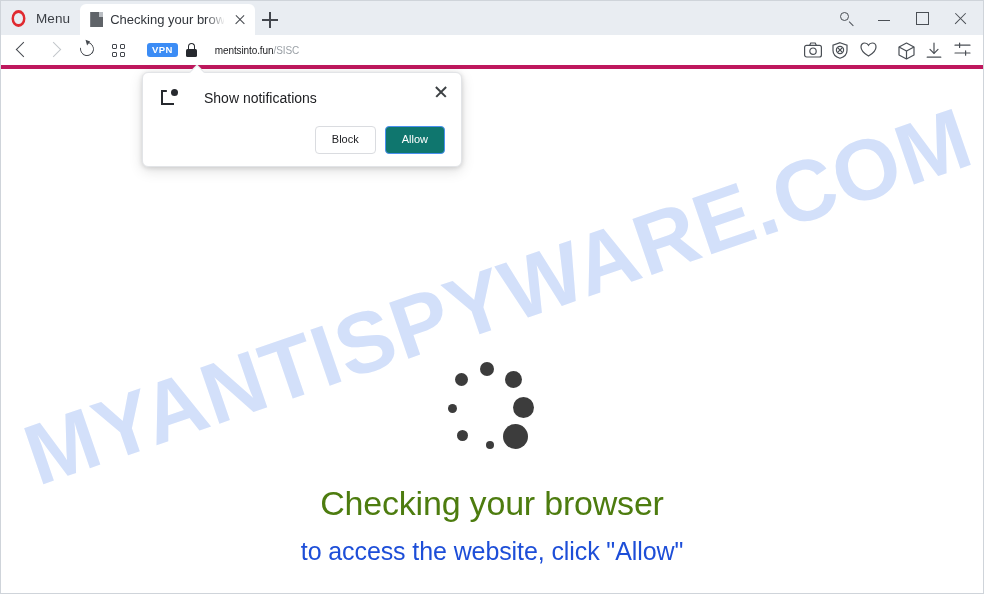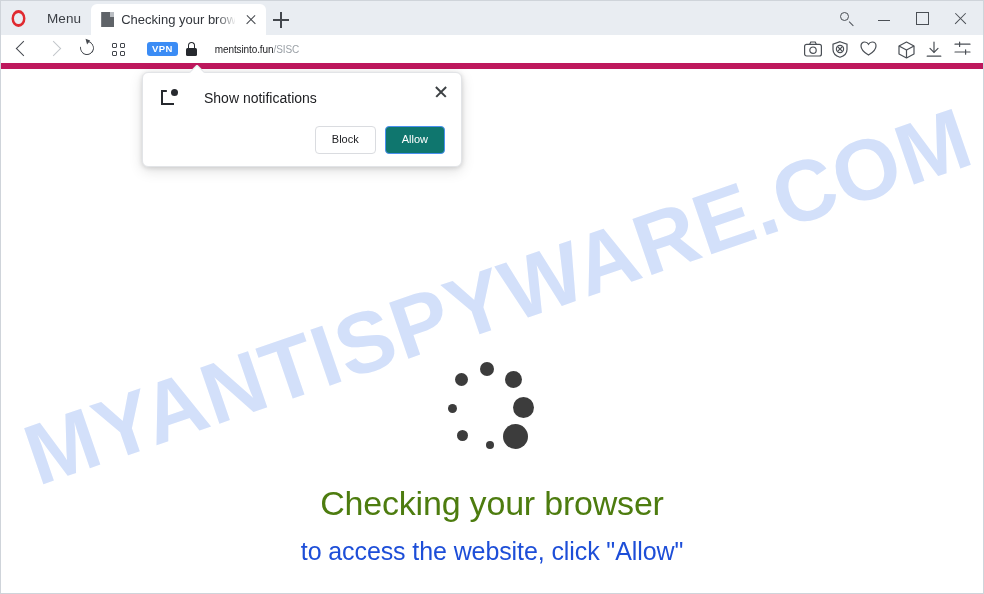--- a/index.html
+++ b/index.html
@@ -30,21 +30,21 @@
     height: 34px;
     background: #e9edf2;
     display: flex;
     align-items: flex-end;
   }
   .menu-btn {
     display: flex;
     align-items: center;
     height: 34px;
     padding: 0 10px 0 9px;
-    gap: 20px;
+    gap: 9px;
     cursor: default;
     text-align: right;
   }
   .opera-logo {
     width: 17px;
     height: 17px;
     border-radius: 50%;
     border: 3.2px solid #e02a30;
     box-sizing: border-box;
     transform: scaleX(0.82);
@@ -187,21 +187,21 @@
   .wc-close::after  { transform: rotate(-45deg); }
 
   
   .navbar {
     height: 34px;
     background: #ffffff;
     display: flex;
     align-items: center;
     padding: 0 6px;
     box-sizing: border-box;
-    border-bottom: 6px solid #be185d;
+    border-bottom: 4px solid #be185d;
   }
   .navbtn {
     width: 32px; height: 30px;
     position: relative;
     cursor: pointer;
     flex: 0 0 auto;
   }
   .chev {
     position: absolute;
     left: 11px; top: 9px;

